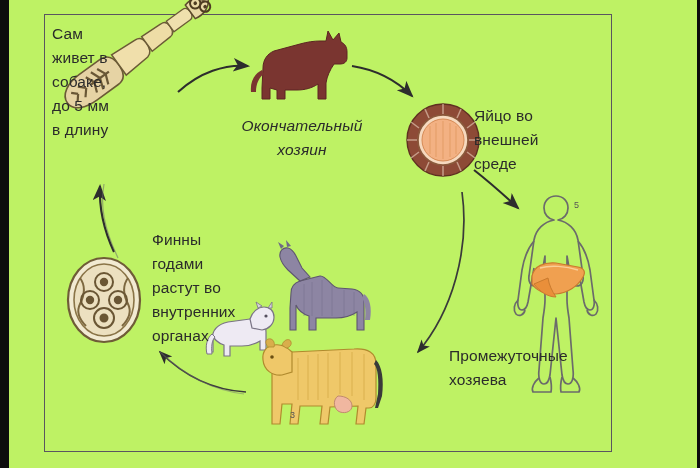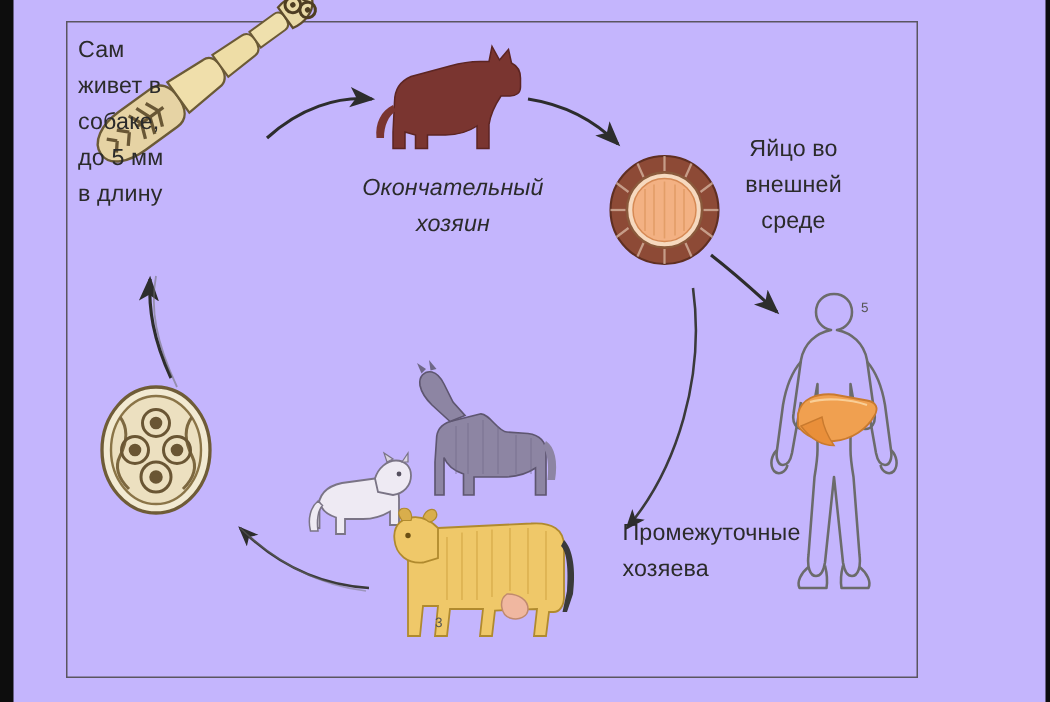--- a/index.html
+++ b/index.html
@@ -6,21 +6,21 @@
   html,body{margin:0;padding:0;}
   body{
     width:700px;height:468px;
     background:#ffffff;
     font-family:"Liberation Sans", sans-serif;
     overflow:hidden;
     position:relative;
   }
   #stage{
     position:absolute;left:0;top:0;width:700px;height:468px;
-    background:#c4b5fd;
+    background:#bef264;
   }
   
   .bar-left{position:absolute;left:0;top:0;width:9px;height:468px;background:#0d0d0d;}
   .bar-right{position:absolute;right:0;top:0;width:3px;height:468px;background:#0d0d0d;}
 
   
   .frame{
     position:absolute;left:44px;top:14px;width:568px;height:438px;
     border:1.4px solid #5a5560;
     box-sizing:border-box;
@@ -265,25 +265,30 @@
 
   <div class="label" style="left:52px;  top:22px;  width:92px;">Сам
 живет в
 собаке,
 до 5 мм
 в длину</div>
 
   <div class="label" style="left:222px; top:114px; width:160px; text-align:center;font-style:italic;">Окончательный
 хозяин</div>
 
-  <div class="label" style="left:474px; top:88px;  width:110px;text-align:center;">Яйцо во
+  <div class="label" style="left:474px; top:104px;  width:110px;">Яйцо во
 внешней
 среде</div>
 
-
-  <div class="label" style="left:415px; top:344px; width:160px;">Промежуточные
+  <div class="label" style="left:152px; top:228px; width:108px;">Финны
+годами
+растут во
+внутренних
+органах</div>
+
+  <div class="label" style="left:449px; top:344px; width:160px;">Промежуточные
 хозяева</div>
 
   <div class="tiny-num" style="left:574px; top:200px;">5</div>
 
   <div class="tiny-num" style="left:290px; top:410px;">3</div>
 
 </div>
 
 </body></html>

